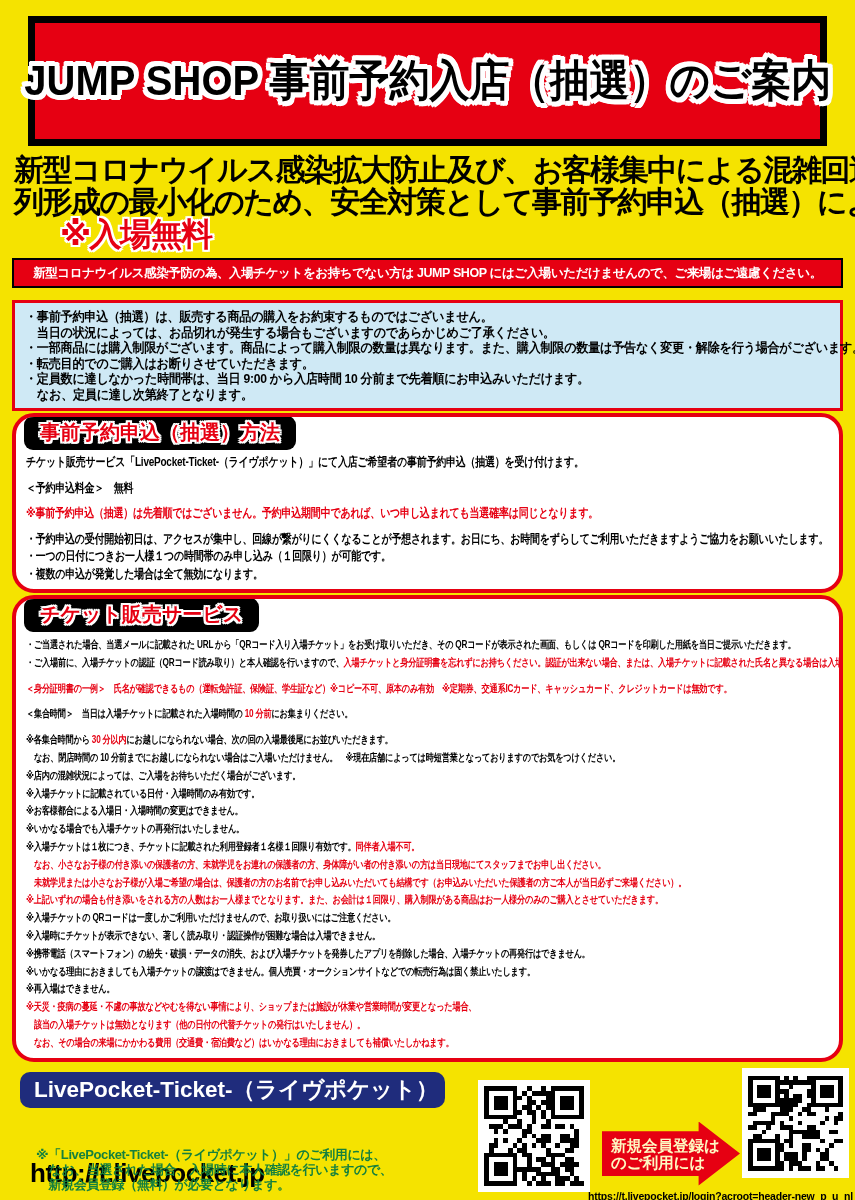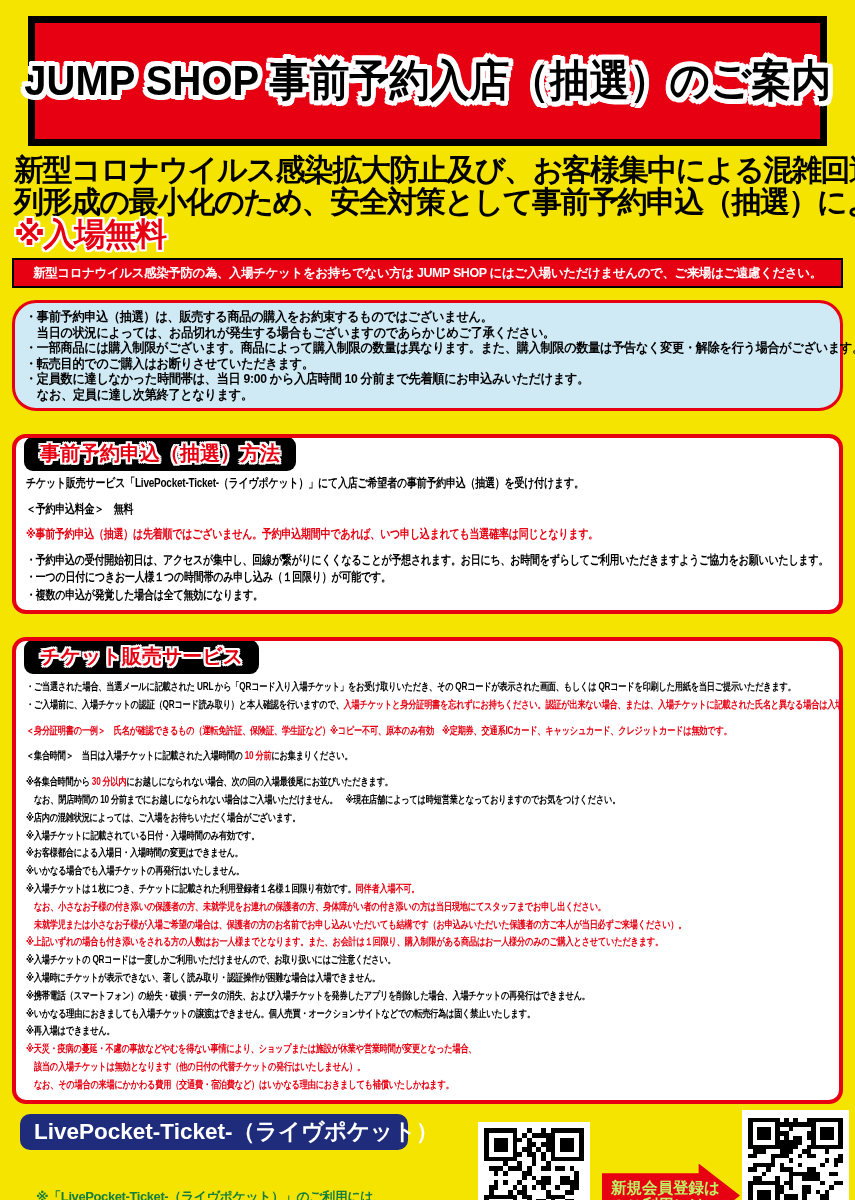--- a/index.html
+++ b/index.html
@@ -10,54 +10,54 @@
     display:flex;align-items:center;justify-content:center;}
   .title-text{font-size:43px;font-weight:900;letter-spacing:0px;white-space:nowrap;
     transform:scaleX(0.93);color:#000;
     text-shadow:-4px -4px 0 #fff,4px -4px 0 #fff,-4px 4px 0 #fff,4px 4px 0 #fff,
                 -5px 0 0 #fff,5px 0 0 #fff,0 -5px 0 #fff,0 5px 0 #fff,
                 -3px -5px 0 #fff,3px 5px 0 #fff,-5px 3px 0 #fff,5px -3px 0 #fff;}
   
   .intro{margin:8px 14px 0;font-size:30px;line-height:32px;font-weight:900;letter-spacing:-1.5px;white-space:nowrap;}
   .intro-last{display:flex;justify-content:space-between;align-items:flex-end;}
   .free{color:#e60012;font-size:32px;margin-right:14px;
-    text-shadow:-2px -2px 0 #fff,2px -2px 0 #fff,-2px 2px 0 #fff,2px 2px 0 #fff,-2px 0 0 #fff,2px 0 0 #fff,0 -2px 0 #fff,0 2px 0 #fff;}
+    text-shadow:-2px -2px 0 #fff,2px -2px 0 #fff,-2px 2px 0 #fff,2px 2px 0 #fff,-2px 0 0 #fff,2px 0 0 #fff,0 -2px 0 #fff,0 2px 0 #fff;margin-left:46px;}
   
   .strip{margin:8px 12px 12px;background:#e60012;border:2px solid #000;color:#fff;
     font-size:12.5px;letter-spacing:-0.4px;text-align:center;padding:5px 2px 4px;white-space:nowrap;overflow:hidden;}
   
-  .notice-box{margin:8px 12px 0;background:#cfe9f5;border:3px solid #e60012;border-radius:24px;
+  .notice-box{margin:8px 12px 0;background:#cfe9f5;border:3px solid #e60012;border-radius:0;
     padding:6px 10px;font-size:13.2px;letter-spacing:-0.3px;}
   .notice-box .tline{line-height:15.5px;white-space:nowrap;transform:scaleX(0.92);transform-origin:0 50%;width:108%;}
   
-  .panel{margin:23px 12px 0;background:#fff;border:4px solid #e60012;border-radius:14px;
+  .panel{margin:2px 12px 0;background:#fff;border:4px solid #e60012;border-radius:22px;
     padding:0 10px 6px;overflow:hidden;}
   .badge{display:inline-block;background:#000;color:#e60012;border-radius:9px;
     padding:3px 16px 4px;font-size:20px;font-weight:900;margin:-1px 0 4px -2px;white-space:nowrap;
     text-shadow:-2px -2px 0 #fff,2px -2px 0 #fff,-2px 2px 0 #fff,2px 2px 0 #fff,-2px 0 0 #fff,2px 0 0 #fff,0 -2px 0 #fff,0 2px 0 #fff;}
   .apply-content .tline{font-size:12.5px;line-height:17.5px;letter-spacing:-0.3px;white-space:nowrap;
     transform:scaleX(0.8);transform-origin:0 50%;width:125%;}
   .flow-content .tline{font-size:10.5px;line-height:17.8px;letter-spacing:-0.3px;white-space:nowrap;
     transform:scaleX(0.78);transform-origin:0 50%;width:128%;}
   .tline.gap{margin-top:8px;}
   .red{color:#e60012;}
   
   .footer{position:relative;margin-top:6px;height:153px;}
-  .navy{position:absolute;left:20px;top:4px;width:388px;height:36px;background:#1f2c7c;border-radius:10px;
+  .navy{position:absolute;left:20px;top:4px;width:425px;height:36px;background:#1f2c7c;border-radius:10px;
     color:#fff;font-size:22.5px;font-weight:900;display:flex;align-items:center;padding-left:14px;box-sizing:border-box;white-space:nowrap;}
   .url1{position:absolute;left:30px;top:46px;font-size:26px;font-weight:700;letter-spacing:-0.5px;margin-top:44px;}
   .footer-notes{position:absolute;left:36px;top:79px;color:#15803d;font-size:13px;line-height:15px;letter-spacing:-0.4px;white-space:nowrap;}
   .qr{position:absolute;background:#fff;padding:6px;box-sizing:border-box;}
   .qr svg{display:block;width:100%;height:100%;}
   .qr1{left:478px;top:12px;width:112px;height:112px;}
   .qr2{left:742px;top:0px;width:107px;height:110px;}
   .arrow{position:absolute;left:602px;top:54px;width:138px;height:64px;background:#e60012;
     -webkit-clip-path:polygon(0% 15%,70% 15%,70% 0%,100% 50%,70% 100%,70% 85%,0% 85%);
     clip-path:polygon(0% 15%,70% 15%,70% 0%,100% 50%,70% 100%,70% 85%,0% 85%);
-    color:#bef264;font-size:15.5px;font-weight:900;line-height:17px;padding:15px 0 0 9px;box-sizing:border-box;white-space:nowrap;}
+    color:#fef9c3;font-size:15.5px;font-weight:900;line-height:17px;padding:15px 0 0 9px;box-sizing:border-box;white-space:nowrap;}
   .url2{position:absolute;left:588px;top:122px;font-size:10.5px;letter-spacing:-0.2px;white-space:nowrap;}
 </style>
 </head>
 <body>
 
 <div class="poster">
 
   <div class="title-box">
     <div class="title-text">JUMP SHOP 事前予約入店（抽選）のご案内</div>
   </div>

